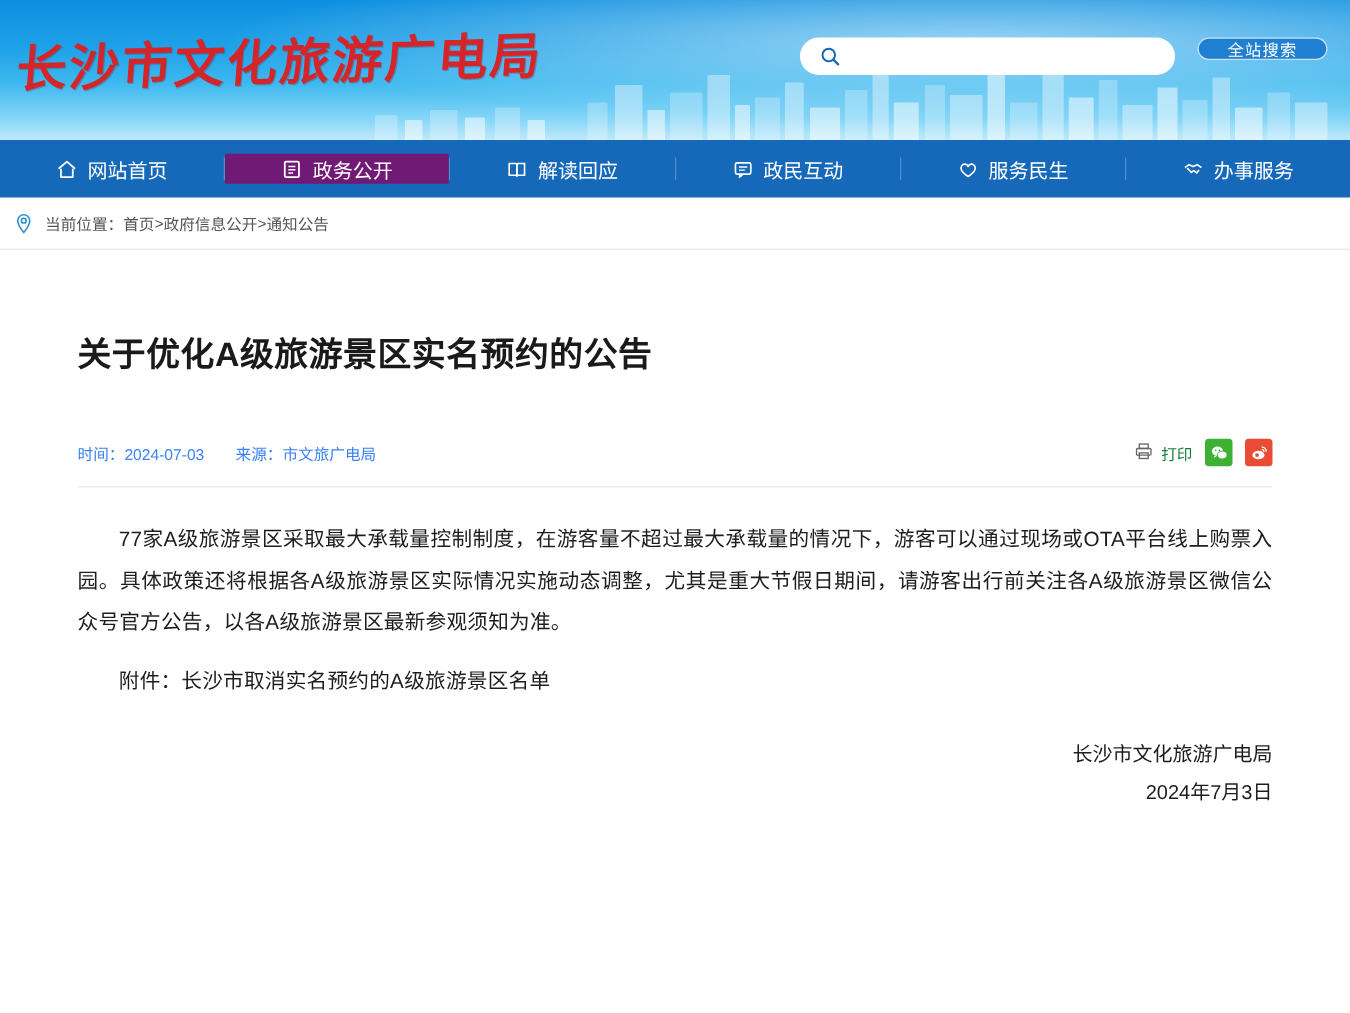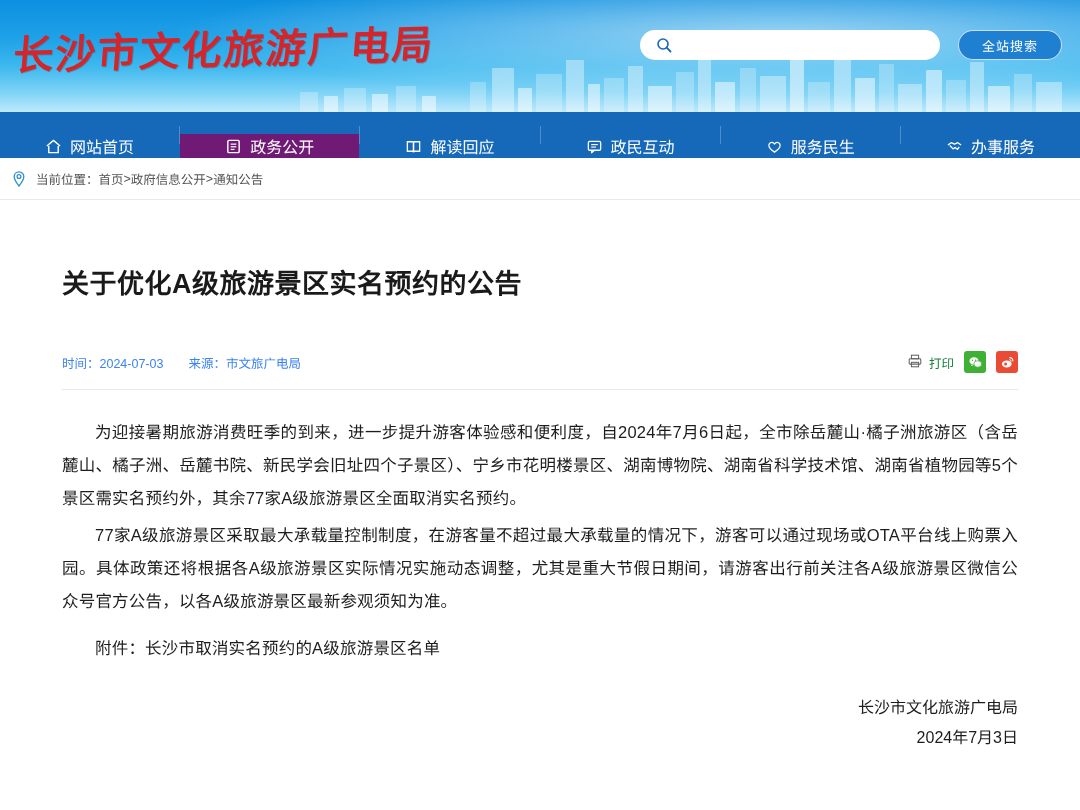--- a/index.html
+++ b/index.html
@@ -62,36 +62,36 @@
   .search-box input {
     border: 0; outline: 0; flex: 1;
     font-size: 12px; color: #333;
     background: transparent;
     font-family: "Liberation Sans", sans-serif;
   }
   .search-box input::placeholder { color: #b0b0b0; }
   .search-icon { width: 16px; height: 16px; flex: 0 0 16px; }
   .search-btn {
     position: absolute; right: 18px; top: 30px;
-    width: 104px; height: 30px;
+    width: 104px; height: 18px;
     border-radius: 15px;
     background: #1f7fd0;
     border: 1px solid rgba(255,255,255,0.75);
     color: #fff; font-size: 13px;
     display: flex; align-items: center; justify-content: center;
     cursor: pointer;
     letter-spacing: 1px;
   }
 
   
   .nav {
     width: 1080px; height: 46px;
     background: #1668b8;
     display: flex;
-    align-items: flex-end;
+    align-items: center;
   }
   .nav-item {
     flex: 1;
     display: flex; align-items: center; justify-content: center;
     gap: 8px;
     color: #ffffff;
     font-size: 16px;
     cursor: pointer;
     position: relative;
   }
@@ -343,21 +343,20 @@
             <ellipse cx="9" cy="12" rx="6.5" ry="4.6" fill="#fff"></ellipse>
             <circle cx="7.5" cy="12" r="2" fill="#e94b35"></circle>
             <path d="M13 3.5 a4.4 4.4 0 0 1 4.2 4.6" fill="none" stroke="#fff" stroke-width="1.4" stroke-linecap="round"></path>
             <path d="M13 6.2 a2 2 0 0 1 1.9 2.1" fill="none" stroke="#fff" stroke-width="1.3" stroke-linecap="round"></path>
           </svg>
         </div>
       </div>
     </div>
 
     <div class="body">
-      <p>为迎接暑期旅游消费旺季的到来，进一步提升游客体验感和便利度，自2024年7月6日起，全市除岳麓山·橘子洲旅游区（含岳麓山、橘子洲、岳麓书院、新民学会旧址四个子景区）、宁乡市花明楼景区、湖南博物院、湖南省科学技术馆、湖南省植物园等5个景区需实名预约外，其余77家A级旅游景区全面取消实名预约。</p>
       <p>77家A级旅游景区采取最大承载量控制制度，在游客量不超过最大承载量的情况下，游客可以通过现场或OTA平台线上购票入园。具体政策还将根据各A级旅游景区实际情况实施动态调整，尤其是重大节假日期间，请游客出行前关注各A级旅游景区微信公众号官方公告，以各A级旅游景区最新参观须知为准。</p>
       <p class="attach">附件：长沙市取消实名预约的A级旅游景区名单</p>
     </div>
 
     <div class="sign">
       <div>长沙市文化旅游广电局</div>
       <div>2024年7月3日</div>
     </div>
   </div>
 </div>

